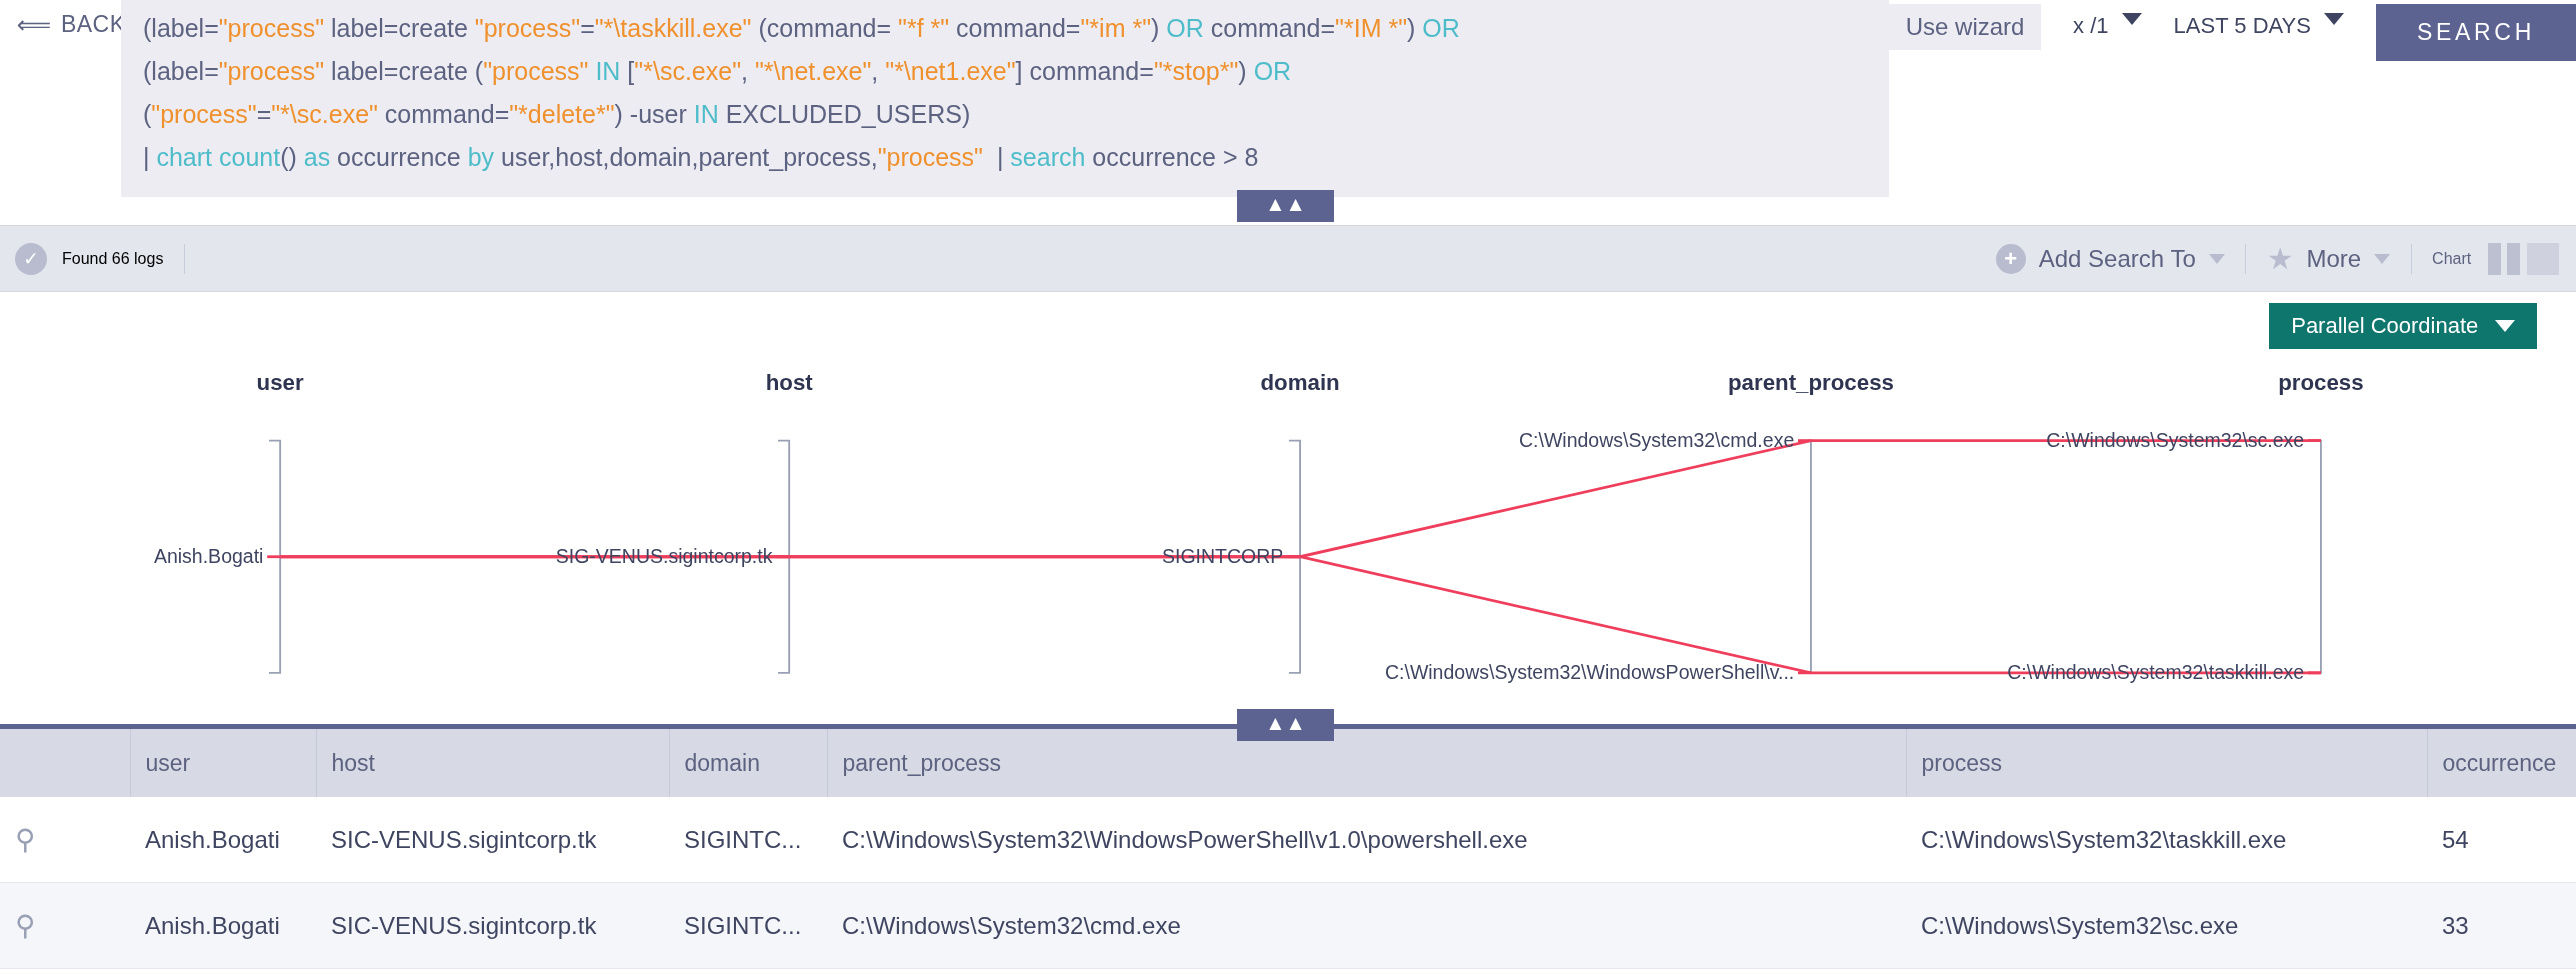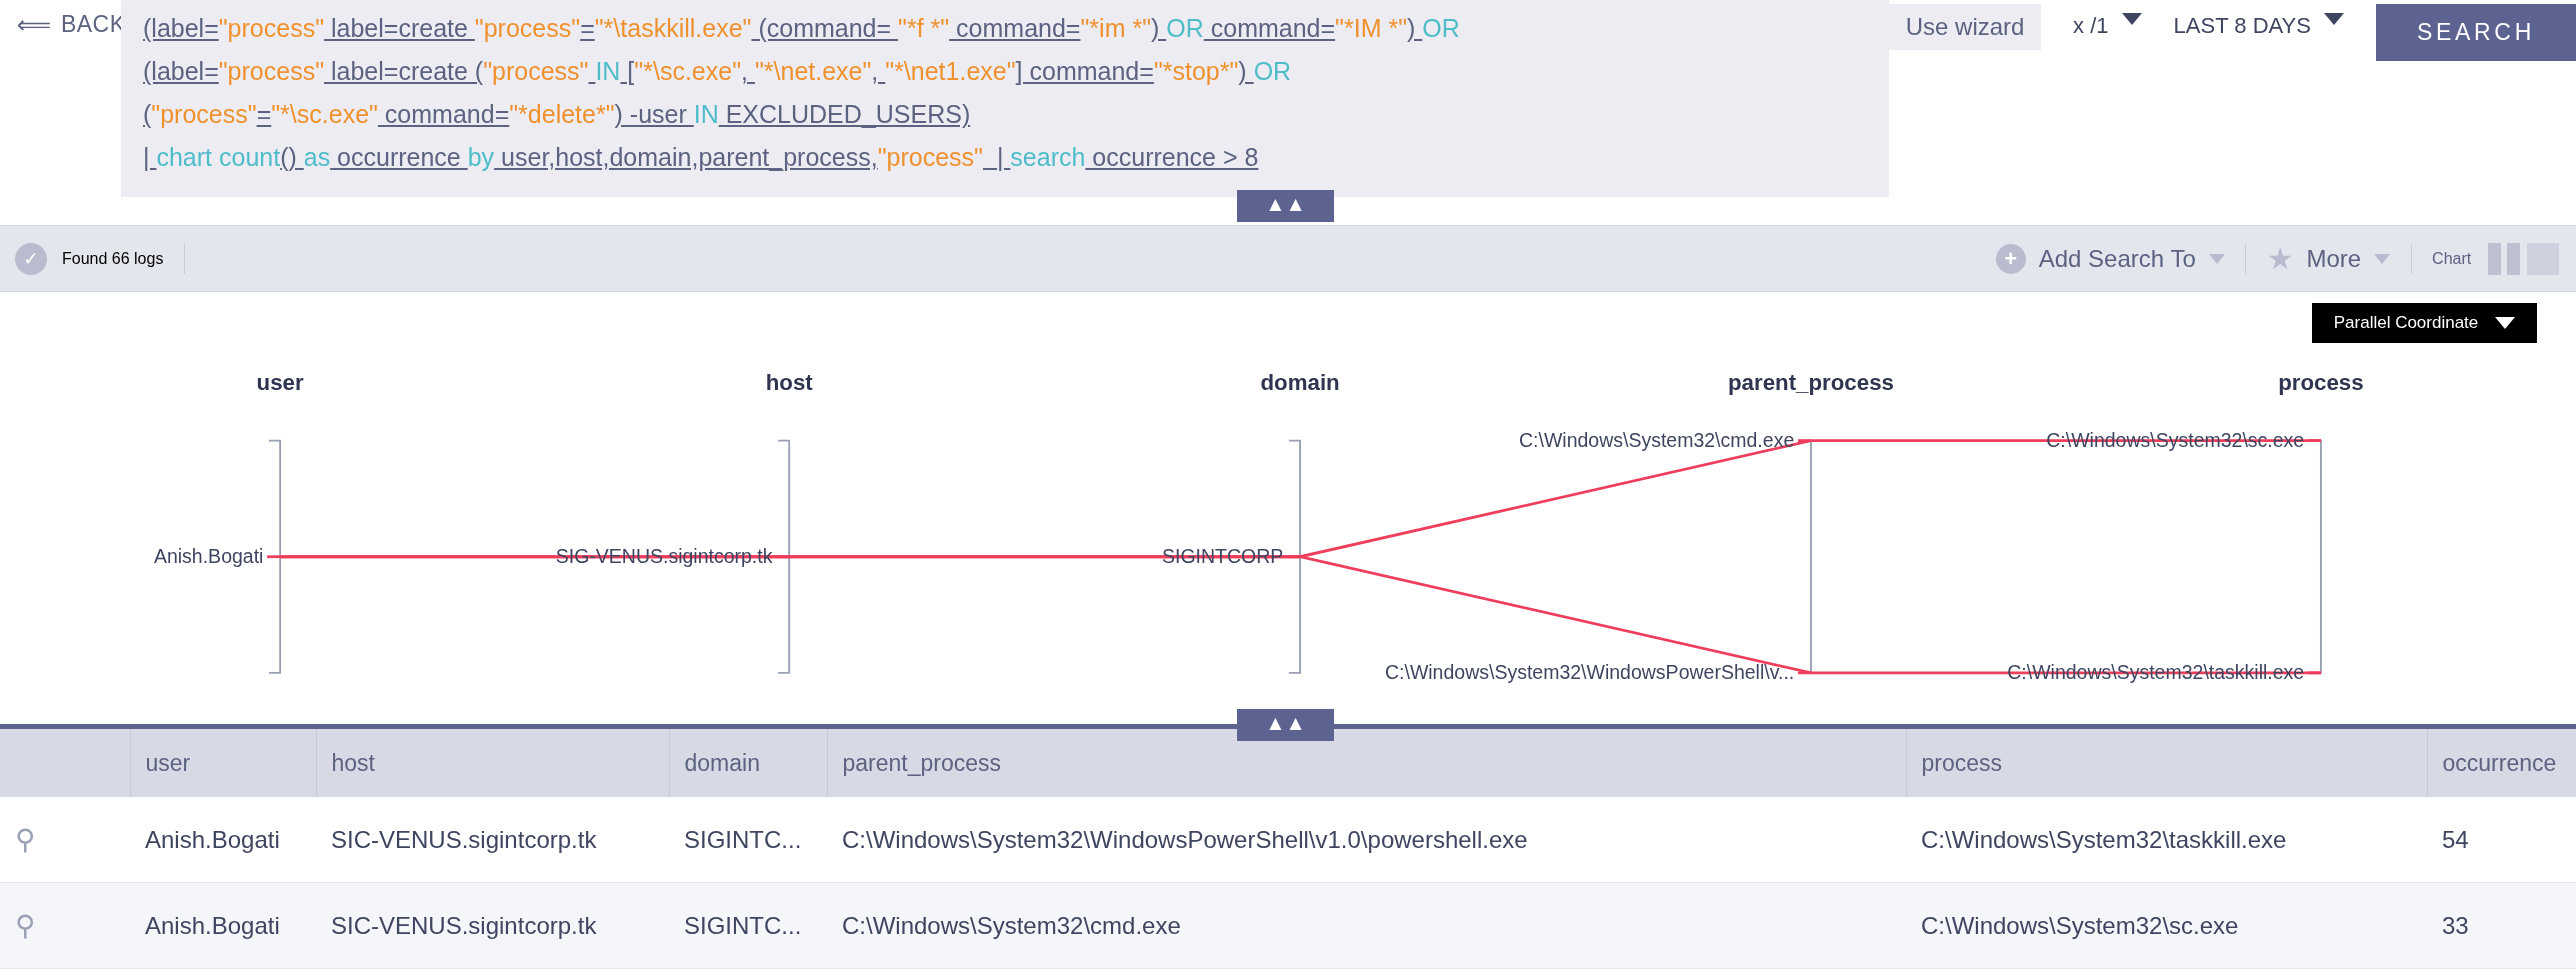--- a/index.html
+++ b/index.html
@@ -50,21 +50,21 @@
     font-size: 25px;
     line-height: 43px;
     color: #5c6280;
     white-space: pre-wrap;
     word-break: break-word;
     cursor: text;
   }
   .query-line { white-space: pre; }
   .tok-str { color: #f0912d; }
   .tok-kw  { color: #4fbdc9; }
-  .tok-plain { color: #5c6280; text-decoration: underline; }
+  .tok-plain { color: #5c6280; }
   .wizard-area {
     flex: 0 0 660px;
     height: 197px;
     display: flex;
     align-items: flex-start;
     padding-top: 3.7px;
     box-sizing: border-box;
     background: #ffffff;
   }
   .use-wizard {
@@ -167,23 +167,23 @@
   .chart-panel {
     position: absolute;
     left: 0; top: 292px;
     width: 2576px; height: 418px;
     background: #ffffff;
     overflow: hidden;
   }
   .pc-dropdown {
     position: absolute;
     right: 39px; top: 11px;
-    background: #000000;
+    background: #0f766e;
     color: #ffffff;
-    font-size: 17px;
+    font-size: 22px;
     padding: 10.2px 22px;
     display: flex; align-items: center; gap: 16.7px;
     cursor: pointer;
     z-index: 5;
   }
   .pc-caret {
     width: 0; height: 0;
     border-left: 10.2px solid transparent;
     border-right: 10.2px solid transparent;
     border-top: 12px solid #ffffff;
@@ -255,21 +255,21 @@
 
     <div class="query-box" id="query-box"><div class="query-line"><span class="tok-plain">(label=</span><span class="tok-str">"process"</span><span class="tok-plain"> label=create </span><span class="tok-str">"process"</span><span class="tok-plain">=</span><span class="tok-str">"*\taskkill.exe"</span><span class="tok-plain"> (command= </span><span class="tok-str">"*f *"</span><span class="tok-plain"> command=</span><span class="tok-str">"*im *"</span><span class="tok-plain">) </span><span class="tok-kw">OR</span><span class="tok-plain"> command=</span><span class="tok-str">"*IM *"</span><span class="tok-plain">) </span><span class="tok-kw">OR</span></div><div class="query-line"><span class="tok-plain">(label=</span><span class="tok-str">"process"</span><span class="tok-plain"> label=create (</span><span class="tok-str">"process"</span><span class="tok-plain"> </span><span class="tok-kw">IN</span><span class="tok-plain"> [</span><span class="tok-str">"*\sc.exe"</span><span class="tok-plain">, </span><span class="tok-str">"*\net.exe"</span><span class="tok-plain">, </span><span class="tok-str">"*\net1.exe"</span><span class="tok-plain">] command=</span><span class="tok-str">"*stop*"</span><span class="tok-plain">) </span><span class="tok-kw">OR</span></div><div class="query-line"><span class="tok-plain">(</span><span class="tok-str">"process"</span><span class="tok-plain">=</span><span class="tok-str">"*\sc.exe"</span><span class="tok-plain"> command=</span><span class="tok-str">"*delete*"</span><span class="tok-plain">) -user </span><span class="tok-kw">IN</span><span class="tok-plain"> EXCLUDED_USERS)</span></div><div class="query-line"><span class="tok-plain">| </span><span class="tok-kw">chart count</span><span class="tok-plain">() </span><span class="tok-kw">as</span><span class="tok-plain"> occurrence </span><span class="tok-kw">by</span><span class="tok-plain"> user,host,domain,parent_process,</span><span class="tok-str">"process"</span><span class="tok-plain">  | </span><span class="tok-kw">search</span><span class="tok-plain"> occurrence &gt; 8</span></div></div>
 
     <div class="wizard-area">
       <div class="use-wizard">Use wizard</div>
       <div class="sel-ctl">
         <span>x /1</span>
         <span class="caret"></span>
       </div>
       <div class="sel-ctl">
-        <span>LAST 8 DAYS</span>
+        <span>LAST 5 DAYS</span>
         <span class="caret"></span>
       </div>
       <button class="search-btn">SEARCH</button>
     </div>
   </div>
 
   <div class="collapse-handle handle-q">
     <span>▲▲</span>
   </div>
 

